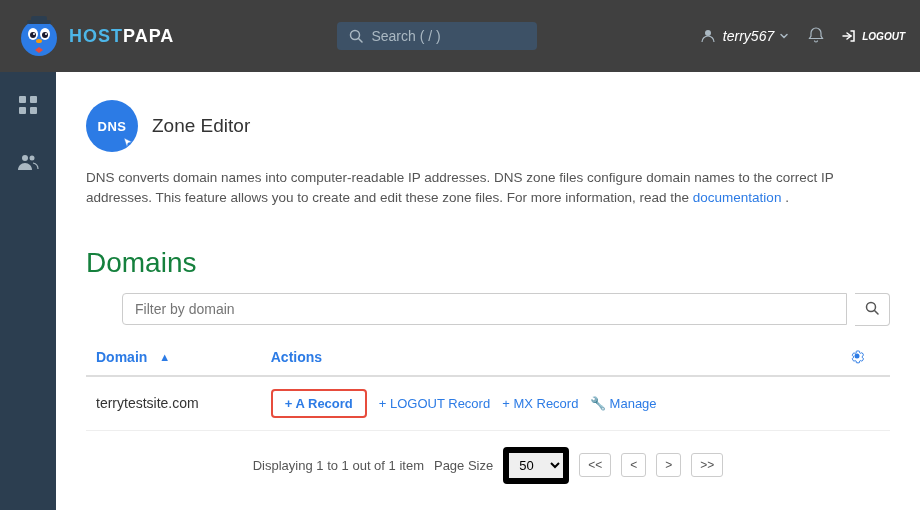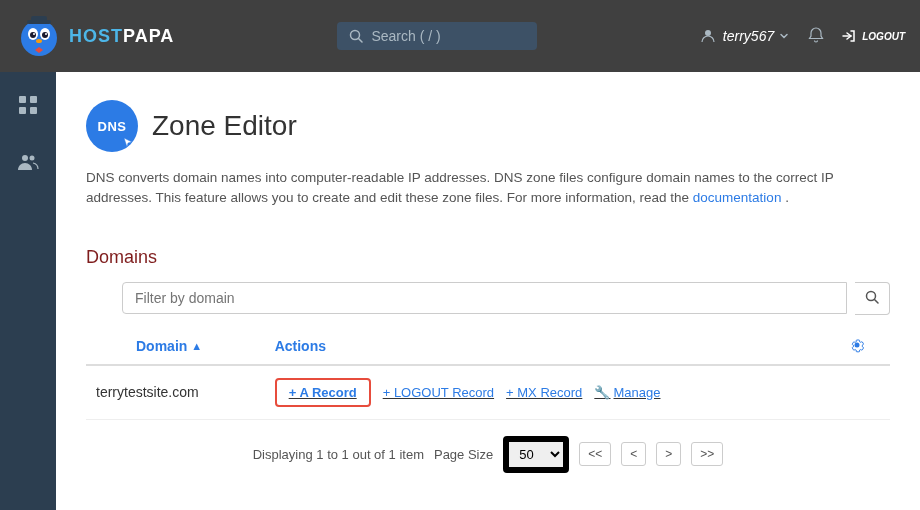--- a/index.html
+++ b/index.html
@@ -125,42 +125,42 @@
       position: relative;
     }
     .dns-badge .cursor-icon {
       position: absolute;
       bottom: 2px;
       right: 2px;
       width: 14px;
       height: 14px;
     }
     .page-title {
-      font-size: 28px;
+      font-size: 19px;
       font-weight: normal;
       color: #333;
     }
 
     .description {
       color: #555;
       font-size: 13.5px;
       line-height: 1.5;
       margin-bottom: 38px;
       max-width: 820px;
     }
     .description a {
       color: #2c7be5;
       text-decoration: none;
     }
 
     .section-title {
-      font-size: 18px;
+      font-size: 28px;
       font-weight: normal;
       margin-bottom: 14px;
-      color: #7f1d1d;
+      color: #15803d;
     }
 
     .filter-row {
       display: flex;
       align-items: center;
       margin-bottom: 14px;
       gap: 8px;
       margin-left: 36px;
     }
     .filter-input {
@@ -193,37 +193,35 @@
     .domain-table th {
       text-align: left;
       padding: 8px 10px;
       font-weight: bold;
       color: #2c7be5;
       font-size: 14px;
     }
     .th-domain {
       display: flex;
       align-items: center;
-      gap: 4px;
-      margin-left: 40px;
+      gap: 12px;
     }
     .th-settings {
       text-align: right;
       color: #2c7be5;
     }
     .domain-table td {
       padding: 12px 10px;
       border-bottom: 1px solid #eee;
       vertical-align: middle;
     }
     .actions-cell {
       display: flex;
       align-items: center;
       gap: 12px;
-      text-decoration: underline;
     }
     .btn-a-record {
       border: 2px solid #e74c3c;
       border-radius: 4px;
       padding: 5px 12px;
       color: #2c7be5;
       background: #fff;
       cursor: pointer;
       font-size: 13px;
       font-weight: bold;

